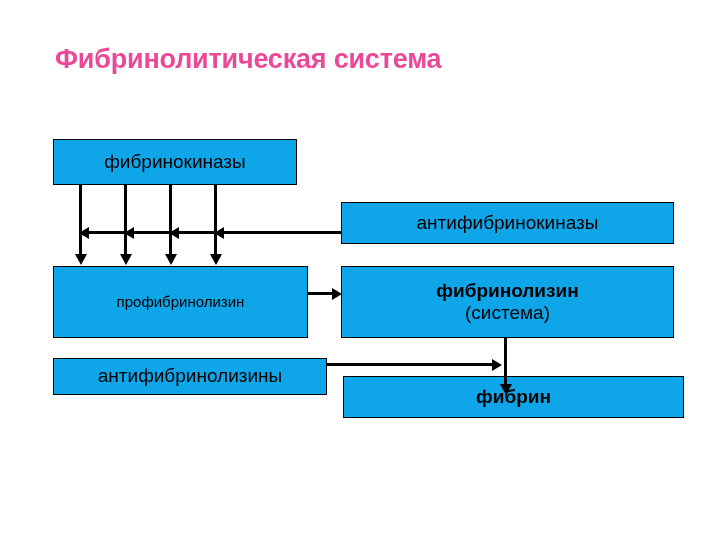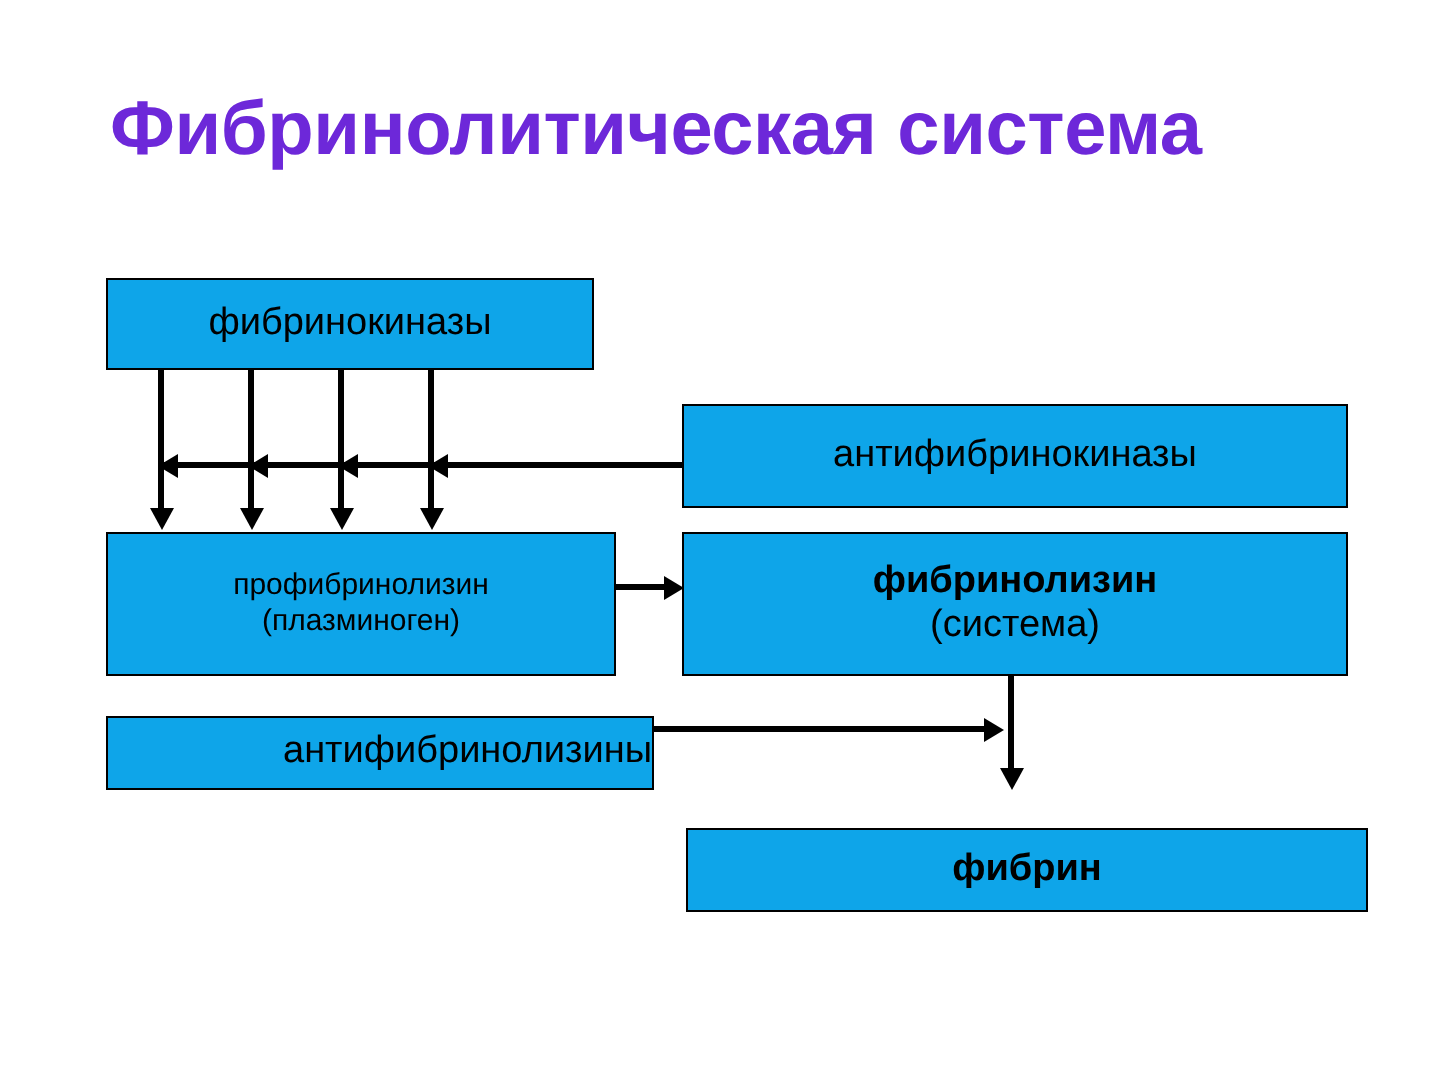--- a/index.html
+++ b/index.html
@@ -21,24 +21,24 @@
     top: 0;
     width: 720px;
     height: 540px;
     background: #ffffff;
   }
   .title {
     position: absolute;
     left: 55px;
     top: 44px;
     width: 640px;
-    font-size: 38px;
+    font-size: 27px;
     font-weight: bold;
     letter-spacing: -0.2px;
-    color: #6d28d9;
+    color: #ec4899;
     white-space: nowrap;
   }
   .box {
     position: absolute;
     border: 1.6px solid #000000;
     background: #0ea5e9;
     box-sizing: border-box;
     display: flex;
     flex-direction: column;
     align-items: center;
@@ -52,40 +52,38 @@
   }
   .t-reg { font-weight: normal; }
   .t-bold { font-weight: bold; }
 
   
   #box-fibrinokinases {
     left: 53px; top: 139px; width: 244px; height: 46px;
     font-size: 19px;
   }
   #box-antifibrinokinases {
-    left: 341px; top: 202px; width: 333px; height: 52px;
+    left: 341px; top: 202px; width: 333px; height: 42px;
     font-size: 19px;
   }
   #box-profibrinolysin {
     left: 53px; top: 266px; width: 255px; height: 72px;
     font-size: 15px;
   }
   #box-fibrinolysin {
     left: 341px; top: 266px; width: 333px; height: 72px;
     font-size: 19px;
   }
   #box-antifibrinolysins {
     left: 53px; top: 358px; width: 274px; height: 37px;
     font-size: 19px;
-    align-items: flex-end;
   }
   #box-fibrin {
     left: 343px; top: 376px; width: 341px; height: 42px;
     font-size: 19px;
-    margin-top: 38px;
   }
 
   
   .vline {
     position: absolute;
     width: 3px;
     background: #000000;
   }
   .hline {
     position: absolute;
@@ -124,21 +122,20 @@
   <div class="box" id="box-fibrinokinases">
     <span class="ln t-reg">фибринокиназы</span>
   </div>
 
   <div class="box" id="box-antifibrinokinases">
     <span class="ln t-reg">антифибринокиназы</span>
   </div>
 
   <div class="box" id="box-profibrinolysin">
     <span class="ln t-reg">профибринолизин</span>
-    <span class="ln t-reg">(плазминоген)</span>
   </div>
 
   <div class="box" id="box-fibrinolysin">
     <span class="ln t-bold">фибринолизин</span>
     <span class="ln t-reg">(система)</span>
   </div>
 
   <div class="box" id="box-antifibrinolysins">
     <span class="ln t-reg">антифибринолизины</span>
   </div>

